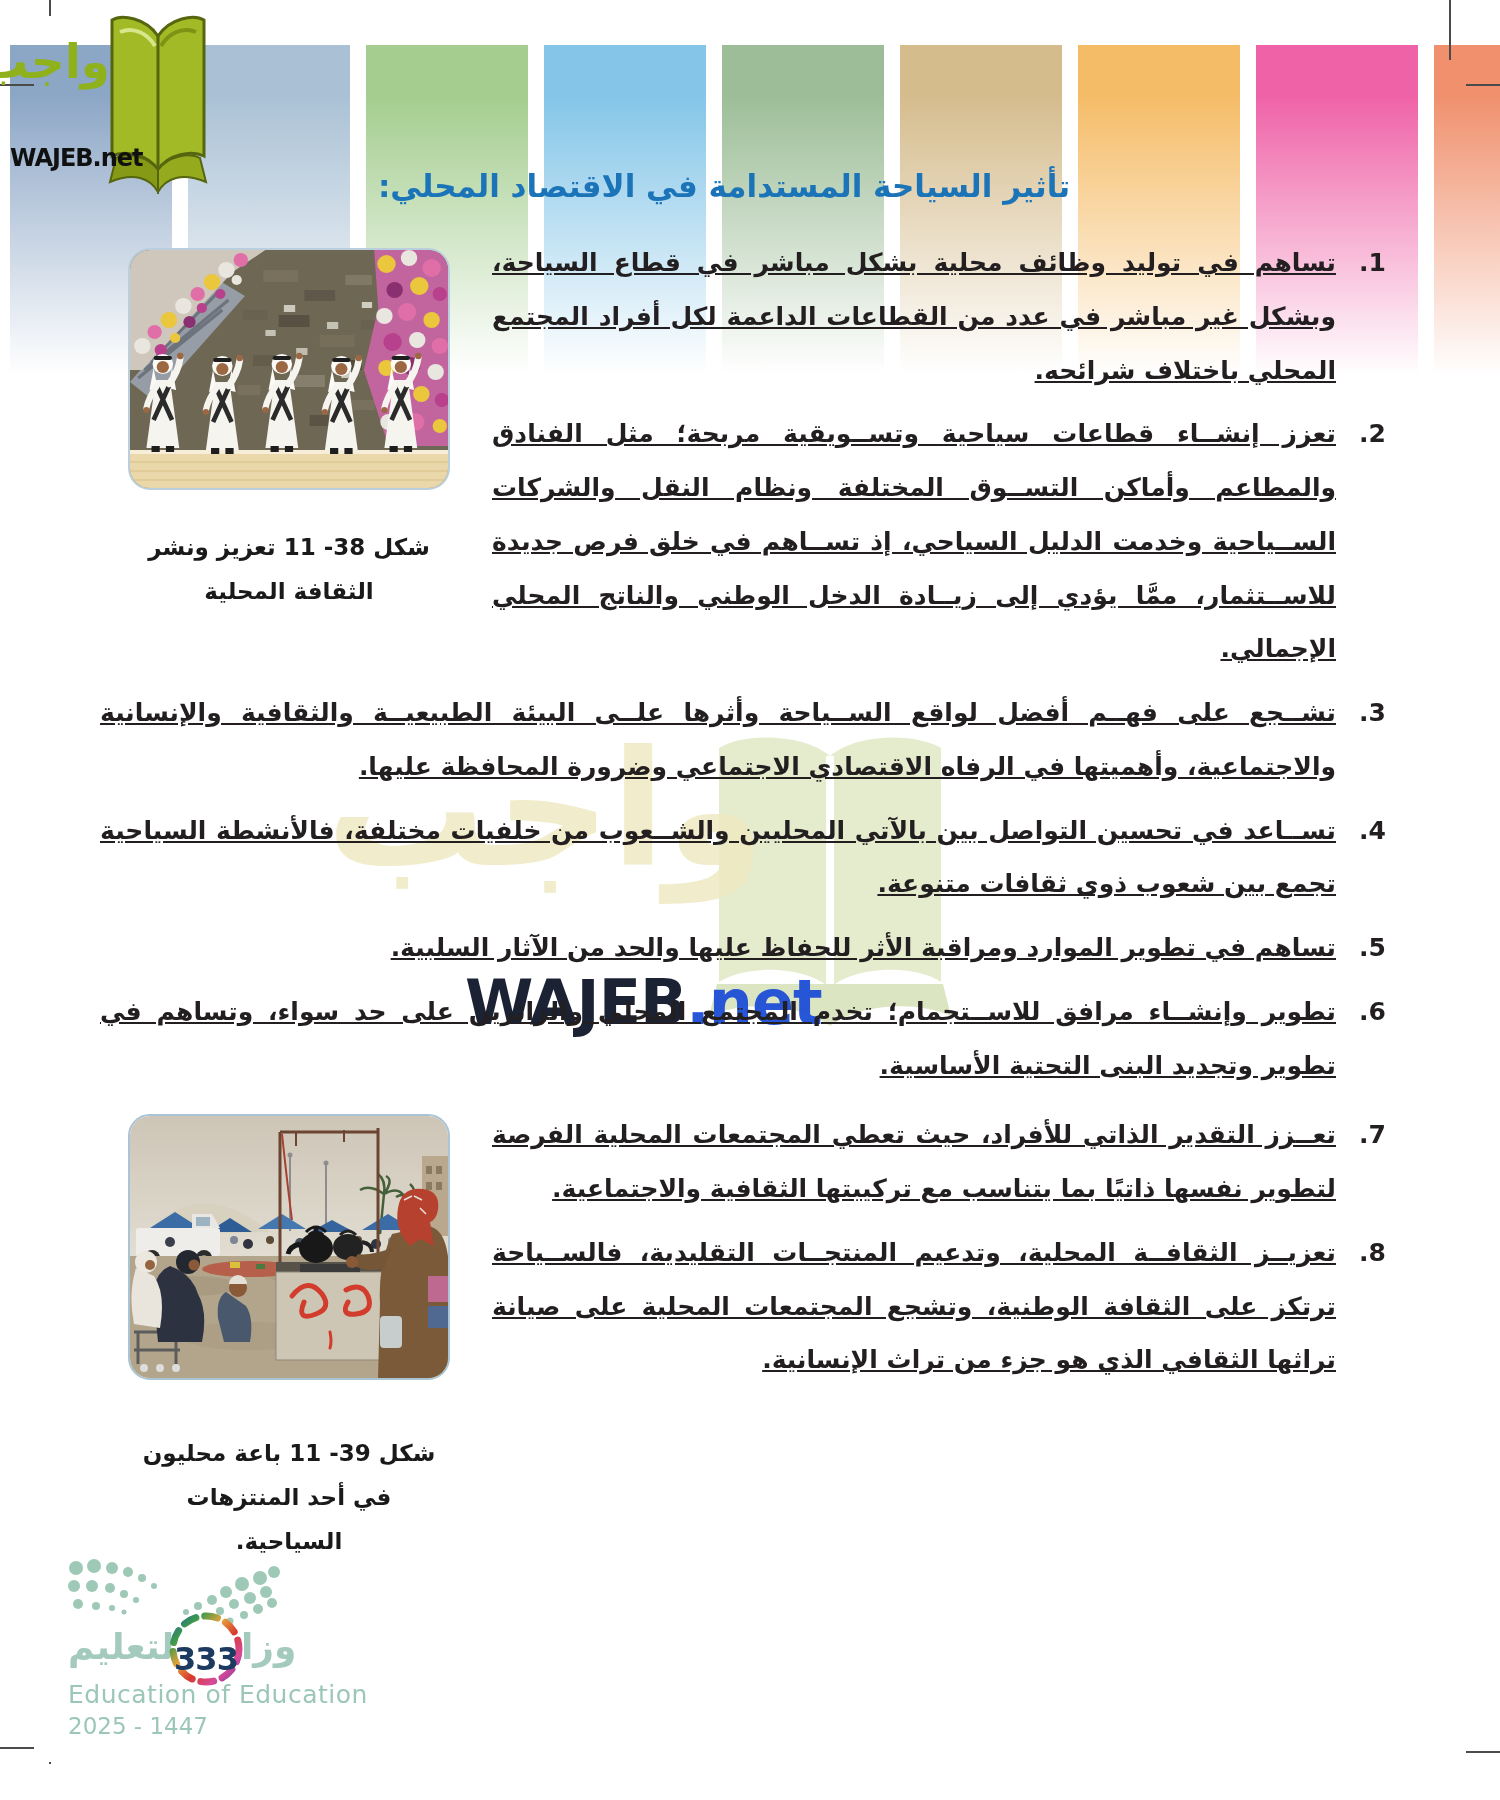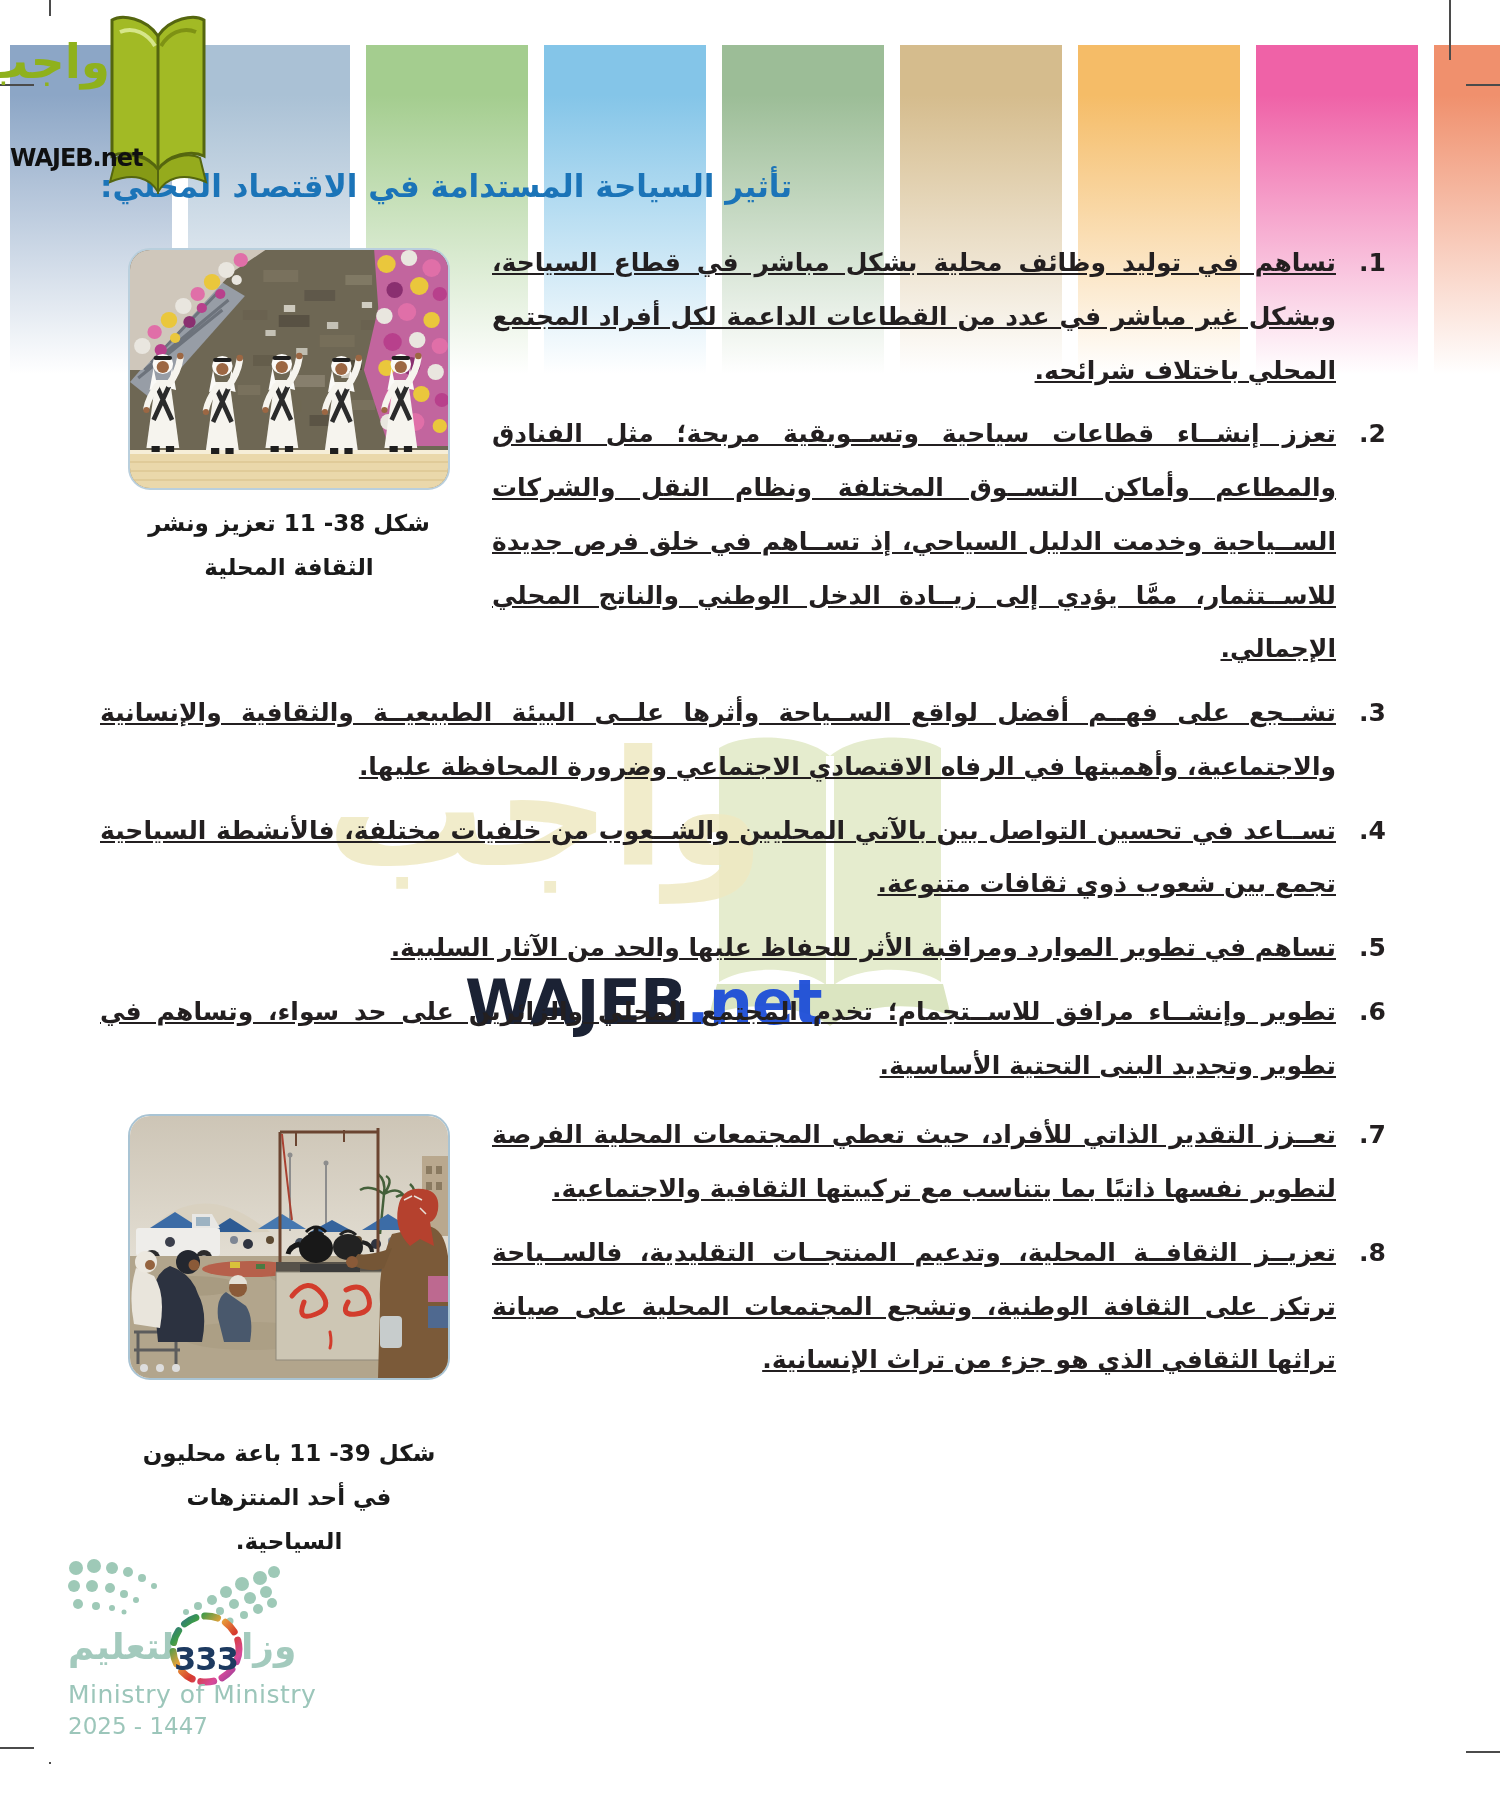--- a/index.html
+++ b/index.html
@@ -41,33 +41,33 @@
   .watermark .wm-ar{position:absolute;right:190px;top:-10px;font-size:160px;font-weight:bold;
                     color:#efe9c2;direction:rtl;opacity:.85;}
   .watermark .wm-net{position:absolute;left:40px;top:240px;font-size:62px;font-weight:bold;
                      color:#d4d4d2;letter-spacing:-1px;opacity:.95;}
   .watermark .wm-net span{color:#1d4ed8;}
   .watermark svg{position:absolute;right:0;top:4px;opacity:.8;}
 
   
   .content{position:absolute;left:100px;right:100px;top:168px;z-index:1;direction:rtl;
            color:#231f20;counter-reset:itm;}
-  .content h1{margin:0 52px 32px 0;font-size:31px;font-weight:bold;color:#1b74b8;text-align:left;}
+  .content h1{margin:0 52px 32px 0;font-size:31px;font-weight:bold;color:#1b74b8;text-align:center;}
   .intro{margin:0;font-size:25px;font-weight:bold;line-height:2.15;text-align:justify;text-indent:30px;}
   .intro .teal{color:#35b5da;}
 
   .list{list-style:none;margin:16px 0 0 0;padding:0;text-decoration:underline;}
   .list li{position:relative;padding-right:64px;margin-bottom:10px;
            font-size:25px;font-weight:bold;line-height:2.15;text-align:justify;counter-increment:itm;}
   .list li::before{content:counter(itm) ".";position:absolute;right:14px;top:0;font-weight:bold;}
 
   .fig{float:left;width:322px;margin:12px 42px 6px 28px;direction:rtl;}
   .photo{width:318px;border-radius:22px;overflow:hidden;border:2px solid #b9cfdd;line-height:0;}
   .photo svg{display:block;}
-  .fig .caption{margin-top:12px;padding:0 14px;text-align:center;
+  .fig .caption{margin-top:36px;padding:0 14px;text-align:center;
                 font-size:23px;font-weight:bold;line-height:1.9;color:#1a1a1a;}
   .fig2 .caption{margin-top:52px;}
 
   
   .ministry{position:absolute;left:60px;top:1556px;width:340px;height:210px;z-index:2;}
   .ministry .wordmark{position:absolute;left:8px;top:70px;font-size:36px;font-weight:bold;
                       color:#a3cabd;direction:rtl;letter-spacing:2px;}
   .ministry .en{position:absolute;left:8px;top:124px;font-size:25px;color:#9cc6ba;letter-spacing:.5px;}
   .ministry .years{position:absolute;left:8px;top:157px;font-size:23px;color:#9cc6ba;}
   .ministry .dots{position:absolute;left:6px;top:0;}
@@ -399,17 +399,17 @@
             <stop offset=".4" stop-color="#e8a23a"></stop>
               <stop offset=".6" stop-color="#d63a2e"></stop>
             <stop offset=".8" stop-color="#d84a9a"></stop>
               <stop offset="1" stop-color="#7a3a9a"></stop>
           </linearGradient>
         </defs>
         <circle cx="41" cy="41" r="33" fill="#ffffff" stroke="url(#ring)" stroke-width="7" stroke-dasharray="13 9" stroke-linecap="round"></circle>
       </svg>
       <div class="num">333</div>
     </div>
-    <div class="en">Ministry of Ministry</div>
+    <div class="en">Education of Education</div>
     <div class="years">2025 - 1447</div>
   </div>
 
 </div>
 
 </body></html>

